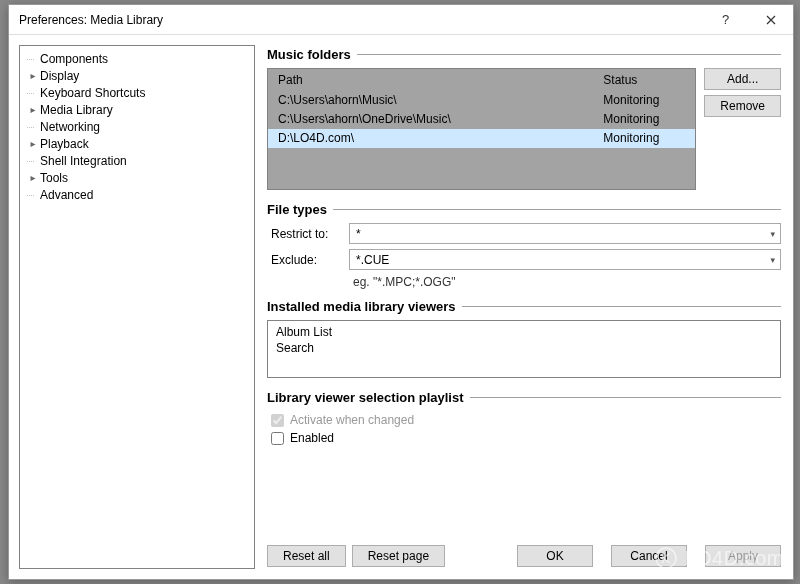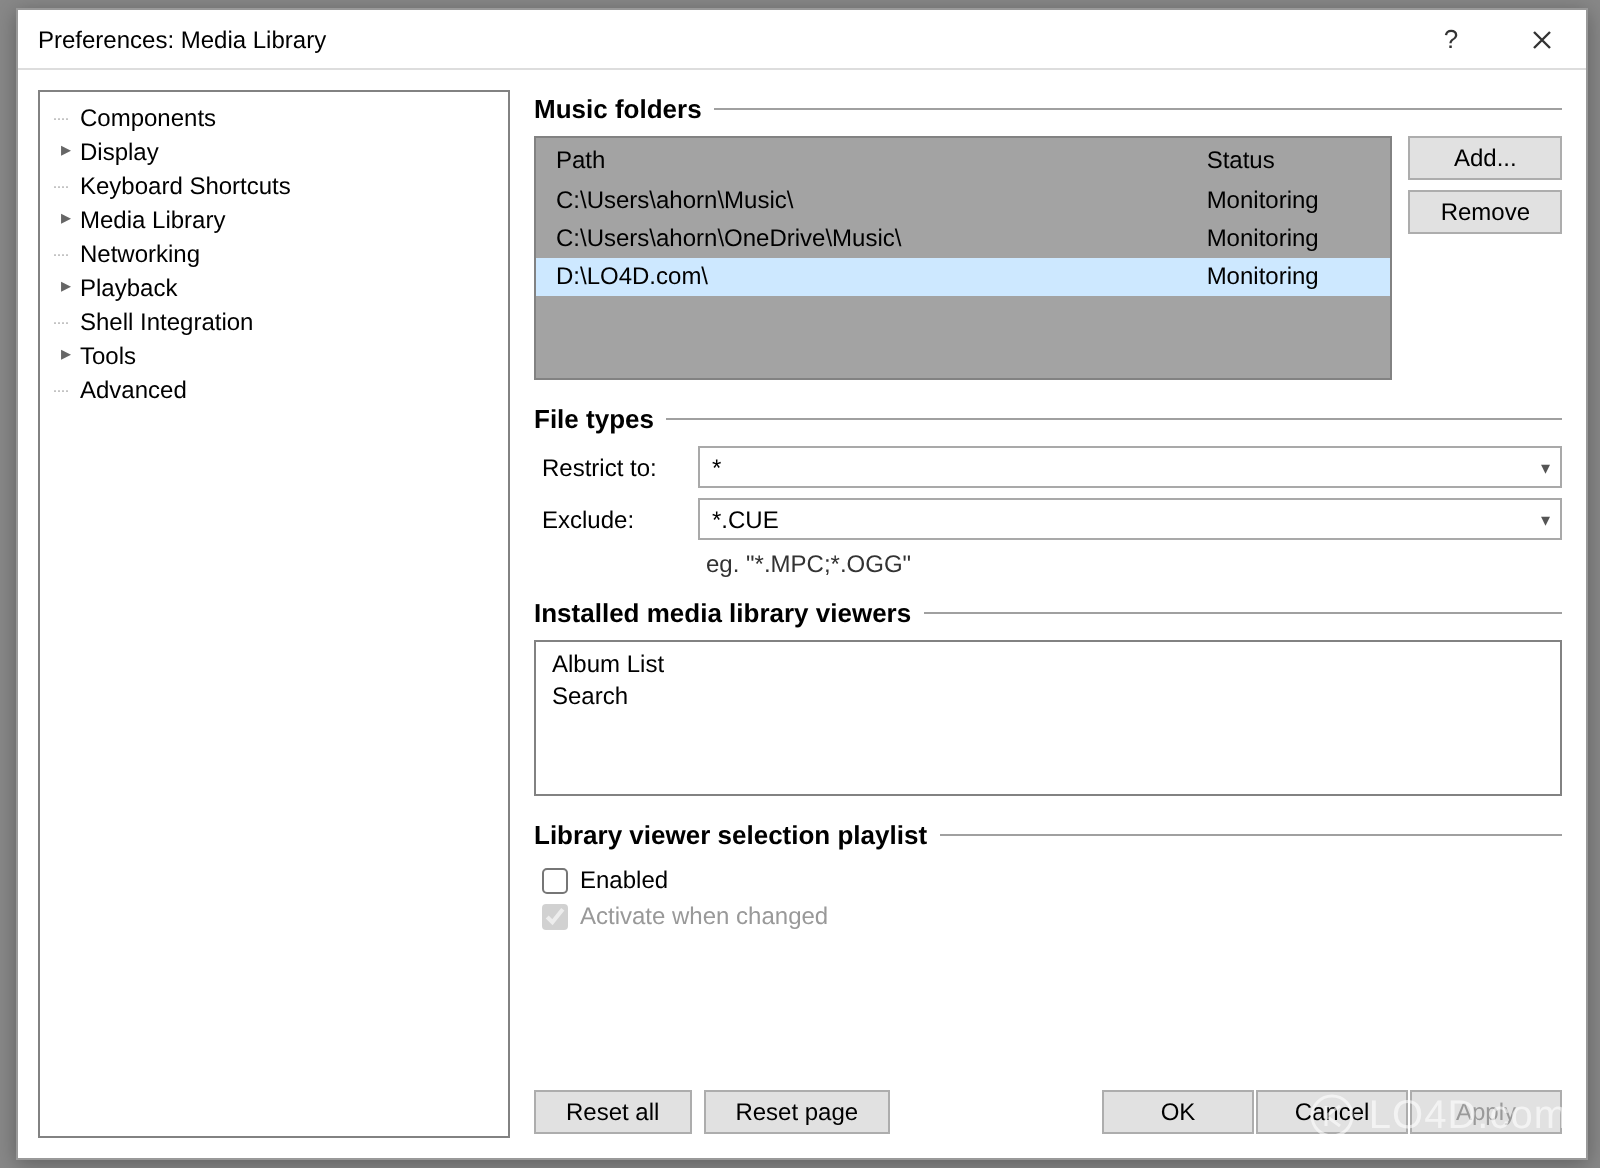--- a/index.html
+++ b/index.html
@@ -163,21 +163,21 @@
 .hint { font-size: 12px; padding-left: 86px; color: #333; margin-bottom: 8px; }
 .section-viewers {
   display: flex;
   gap: 8px;
   margin-bottom: 10px;
 }
 .viewer-list {
   flex: 1;
   border: 1px solid #828282;
   background: #fff;
-  height: 78px;
+  height: 58px;
   padding: 3px 8px;
   font-size: 12px;
   line-height: 16px;
 }
 .viewer-buttons {
   display: flex;
   flex-direction: column;
   gap: 5px;
 }
 .check-row {
@@ -189,21 +189,21 @@
 }
 .check-row input[type=checkbox] { margin: 0; }
 .check-row.disabled { color: #999; }
 .footer {
   display: flex;
   align-items: center;
   padding: 8px 0 2px 0;
   margin-top: auto;
 }
 .footer .left { display: flex; gap: 6px; }
-.footer .right { display: flex; gap: 1px; margin-left: auto; }
+.footer .right { display: flex; gap: 18px; margin-left: auto; }
 .footer .btn { min-width: 76px; }
 
 .watermark {
   position: absolute;
   right: 16px; bottom: 14px;
   color: rgba(255,255,255,0.6);
   font-size: 20px;
   font-family: Arial, sans-serif;
   letter-spacing: 0.5px;
   display: flex;
@@ -332,27 +332,27 @@
         <div class="viewer-list">
           <div>Album List</div>
           <div>Search</div>
         </div>
       </div>
 
       <div class="group-header">
         <span class="label">Library viewer selection playlist</span>
         <span class="line"></span>
       </div>
+      <div class="check-row disabled">
+        <input type="checkbox" checked="" disabled="" style="">
+        <span>Activate when changed</span>
+      </div>
       <div class="check-row">
         <input type="checkbox" style="">
         <span>Enabled</span>
-      </div>
-      <div class="check-row disabled">
-        <input type="checkbox" checked="" disabled="" style="">
-        <span>Activate when changed</span>
       </div>
 
       <div class="footer">
         <div class="left">
           <div class="btn">Reset all</div>
           <div class="btn">Reset page</div>
         </div>
         <div class="right">
           <div class="btn">OK</div>
           <div class="btn">Cancel</div>

